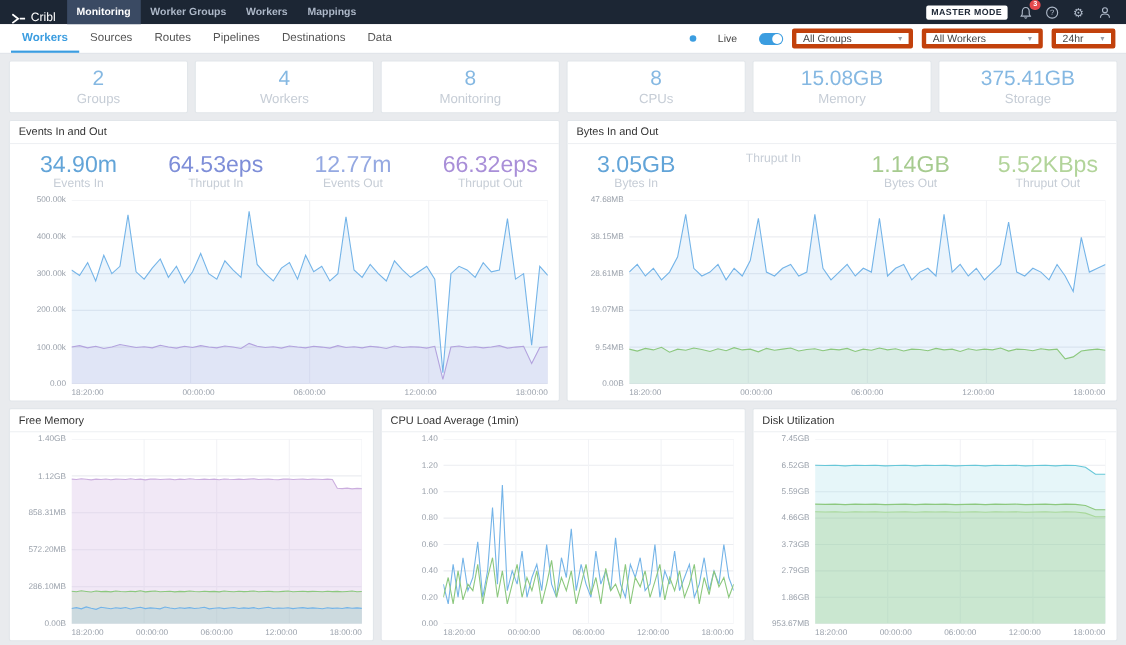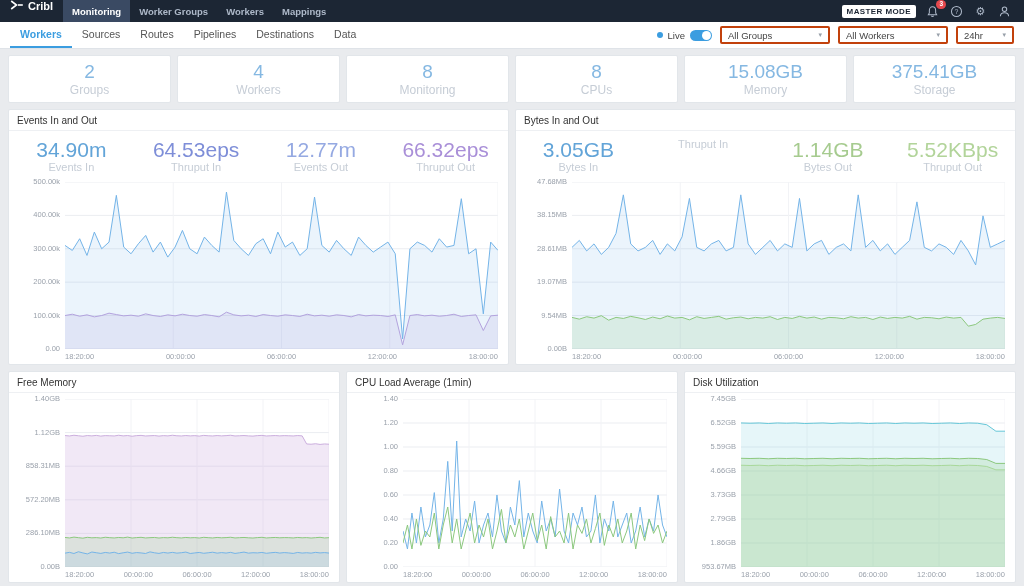--- a/index.html
+++ b/index.html
@@ -1,40 +1,40 @@
 <!DOCTYPE html>
 <html><head>
 <meta charset="utf-8">
 <style>
   *{box-sizing:border-box;margin:0;padding:0}
   html,body{width:1024px;height:586px;overflow:hidden}
   body{font-family:"Liberation Sans",sans-serif;background:#e9ebee;color:#333}
 
   
   .topbar{height:22px;background:#1c2634;display:flex;align-items:center;color:#cfd6e0}
-  .logo{display:flex;align-items:flex-start;gap:4px;color:#fff;font-weight:bold;font-size:11px;padding:0 10px;height:100%}
+  .logo{display:flex;align-items:flex-end;gap:4px;color:#fff;font-weight:normal;font-size:11px;padding:0 10px;height:100%}
   .topnav{display:flex;height:100%}
   .topnav-item{display:flex;align-items:center;padding:0 9px;font-size:9.5px;font-weight:bold;color:#aeb9c9;cursor:pointer}
   .topnav-item.active{background:#3a4a63;color:#fff}
   .topbar-right{margin-left:auto;display:flex;align-items:center;gap:9px;padding-right:12px}
   .master-badge{background:#fff;color:#1c2634;font-size:8px;font-weight:bold;padding:2px 5px;border-radius:2px;letter-spacing:.4px}
   .icon-btn{position:relative;width:15px;height:15px;display:flex;align-items:center;justify-content:center;color:#aeb9c9;font-size:11px;cursor:pointer}
   .icon-btn svg{display:block}
   .nbadge{position:absolute;top:-4px;right:-6px;background:#e5484d;color:#fff;font-size:6.5px;line-height:1;border-radius:6px;padding:1.5px 3px;font-weight:bold}
 
   
   .tabbar{height:27px;background:#fff;border-bottom:1px solid #dfe3e8;display:flex;align-items:stretch;padding:0 10px}
   .tab{font-size:10.5px;color:#555;padding:0 10px;display:flex;align-items:center;border-bottom:2px solid transparent;cursor:pointer}
   .tab.active{color:#3b9de0;border-bottom-color:#3b9de0;font-weight:bold}
   .tab-controls{margin-left:auto;display:flex;align-items:center;gap:8px}
-  .live{display:flex;align-items:center;gap:5px;font-size:9.5px;color:#444}
+  .live{display:flex;align-items:center;gap:20px;font-size:9.5px;color:#444}
   .live-dot{width:6px;height:6px;border-radius:50%;background:#3b9de0}
   .toggle{width:22px;height:11px;border-radius:6px;background:#3b9de0;position:relative;cursor:pointer}
   .toggle::after{content:"";position:absolute;right:1px;top:1px;width:9px;height:9px;border-radius:50%;background:#fff}
-  .select{display:flex;align-items:center;justify-content:space-between;border:2px solid #c2410c;border-radius:2px;background:#fff;font-size:9.5px;color:#444;padding:2px 6px;height:18px;cursor:pointer}
+  .select{display:flex;align-items:center;justify-content:space-between;border:4px solid #c2410c;border-radius:2px;background:#fff;font-size:9.5px;color:#444;padding:2px 6px;height:18px;cursor:pointer}
   .select .caret{color:#98a0aa;font-size:7px;margin-left:8px}
   .w-groups{width:110px}.w-workers{width:110px}.w-time{width:58px}
 
   
   .content{padding:6px 8px;display:flex;flex-direction:column;gap:6px}
   .cards{display:flex;gap:6px}
   .card{flex:1;background:#fff;border:1px solid #e2e6ea;border-radius:2px;height:48px;display:flex;flex-direction:column;align-items:center;justify-content:center}
   .card-value{font-size:19px;color:#85b8e2;line-height:1.15}
   .card-label{font-size:12px;color:#c6cdd6}
 

